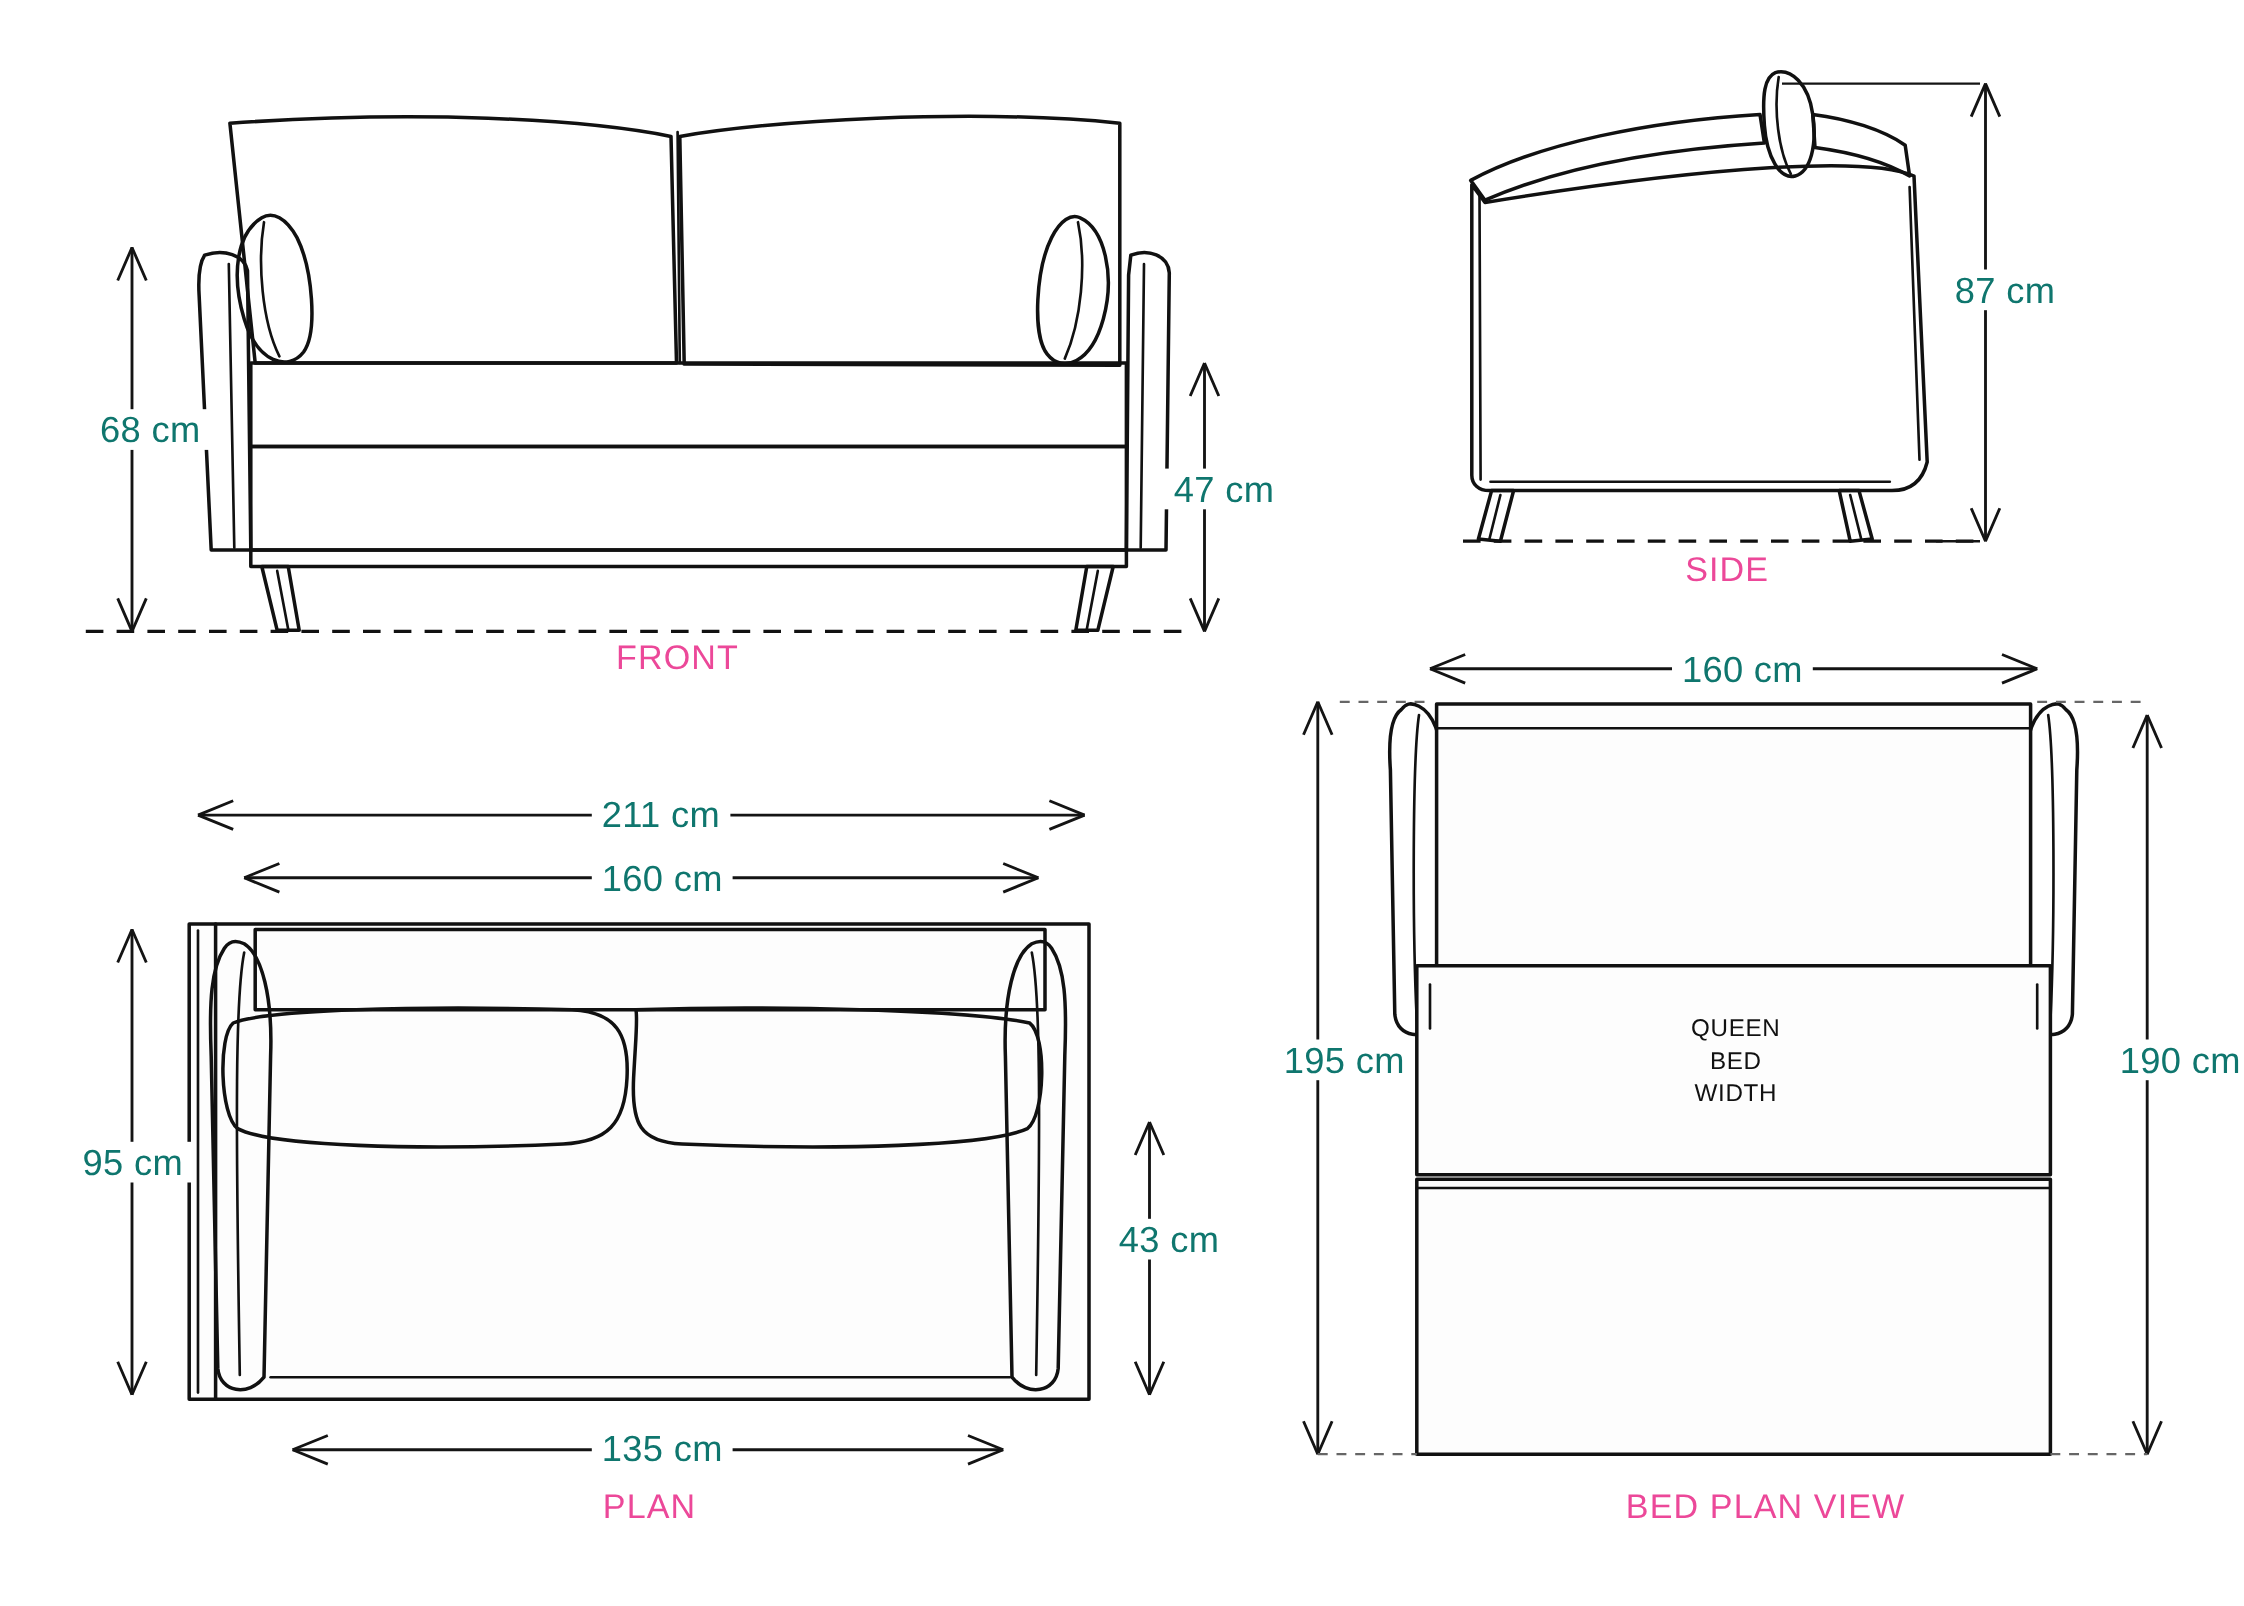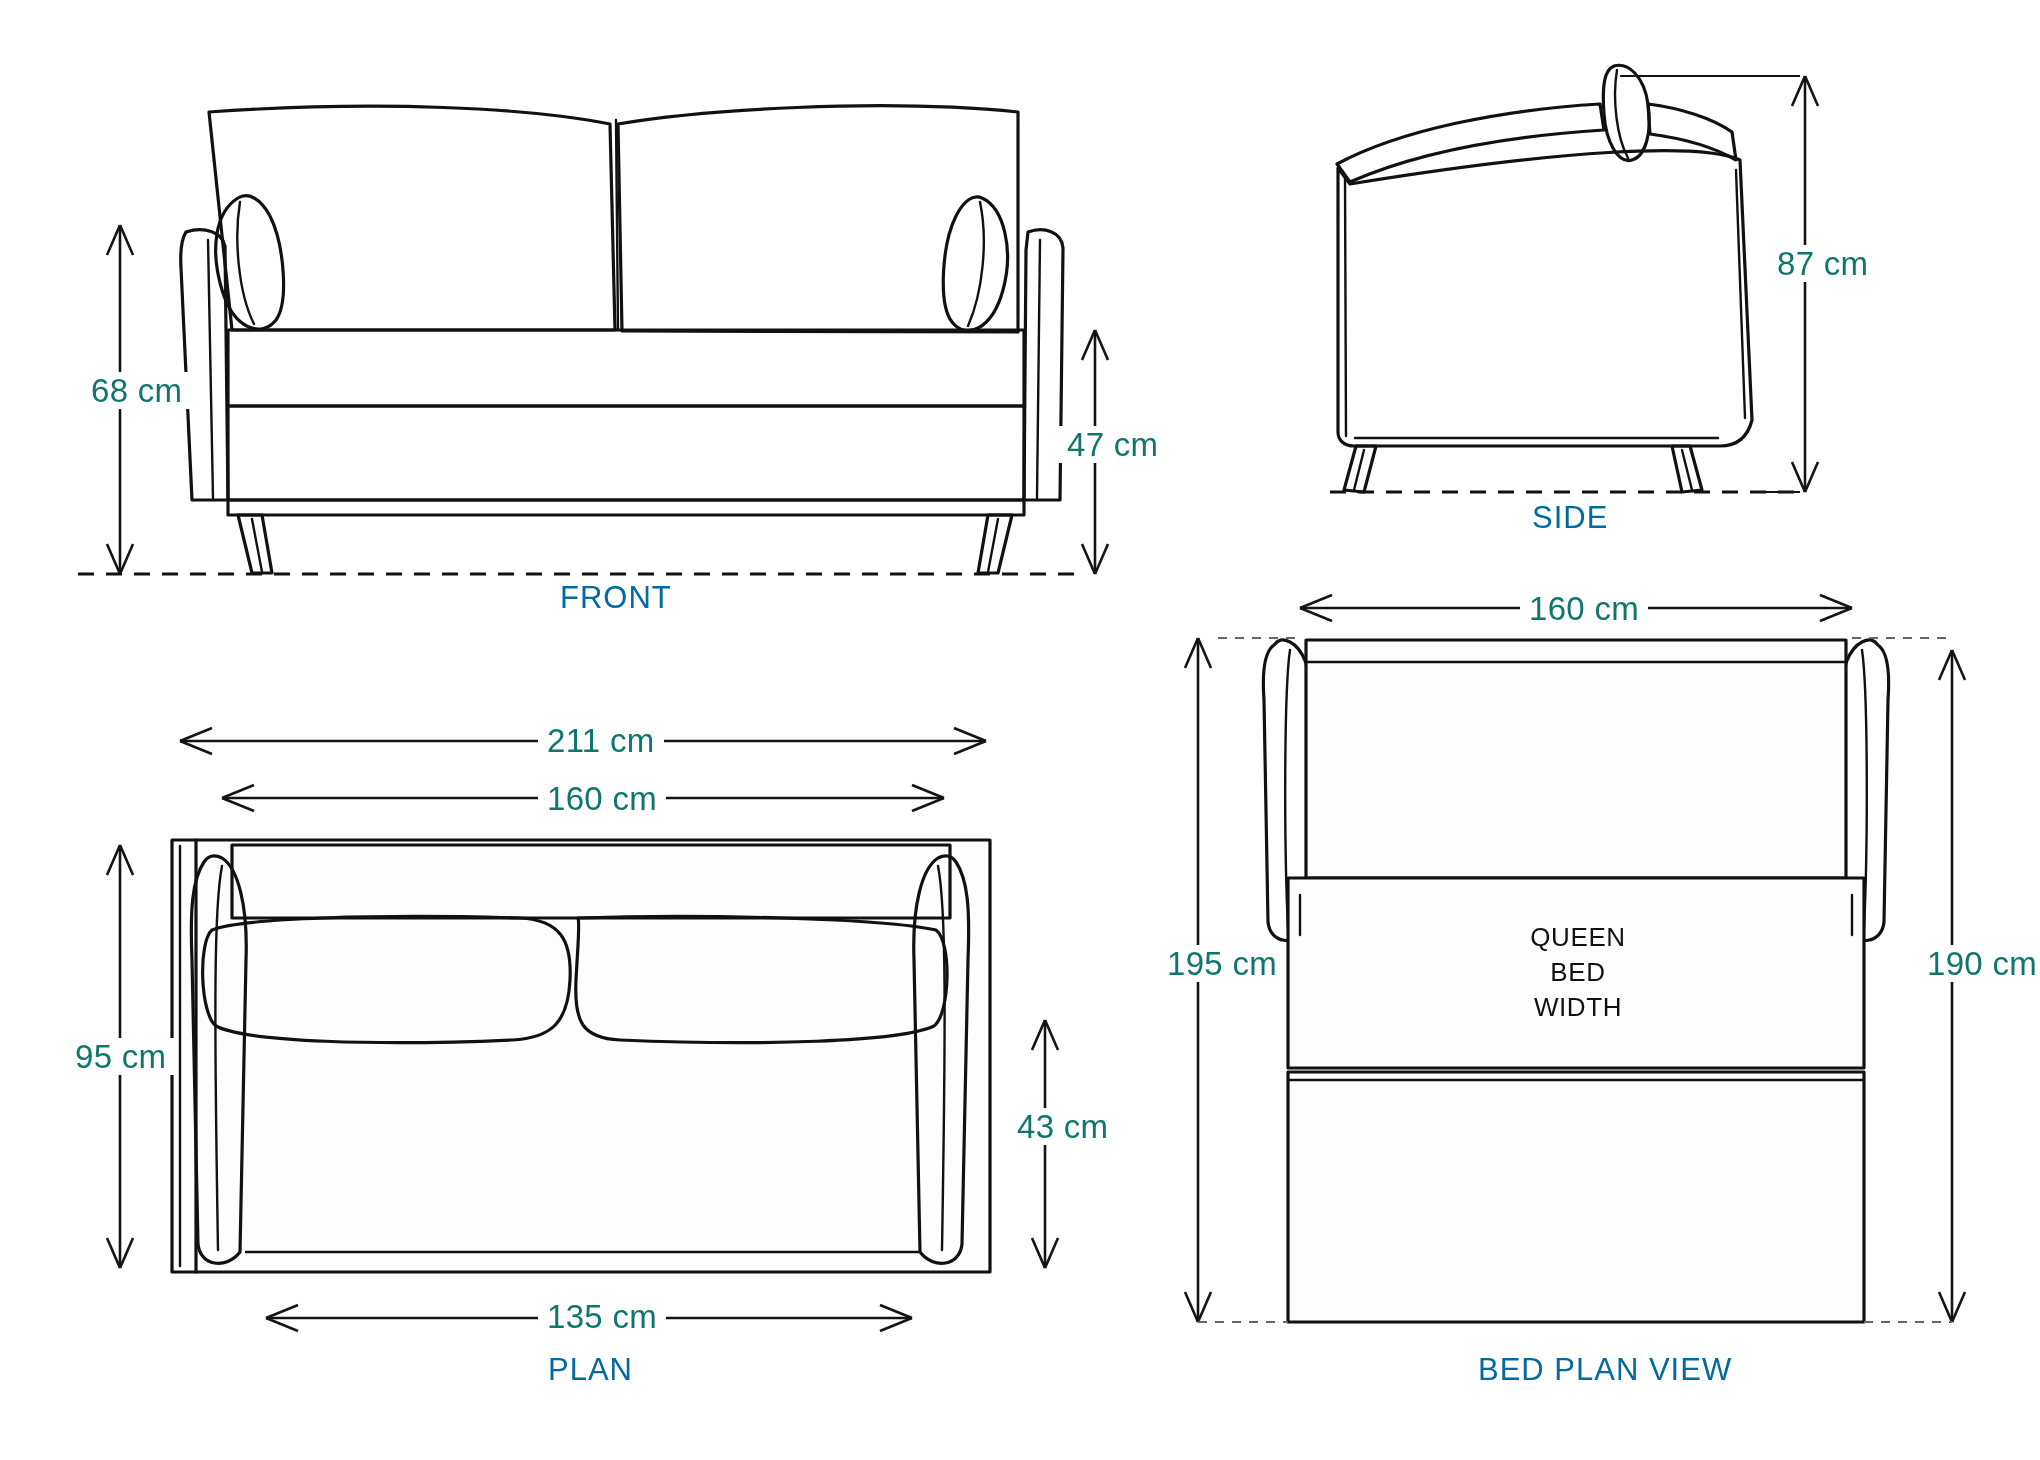--- a/index.html
+++ b/index.html
@@ -75,28 +75,28 @@
     font-family: "Liberation Sans", sans-serif;
     font-size: 33px;
     color: #0f766e;
     white-space: nowrap;
     letter-spacing: 0.3px;
   }
   .lbl-view {
     position: absolute;
     font-family: "Liberation Sans", sans-serif;
     font-size: 31px;
-    color: #0369a1;
+    color: #ec4899;
     white-space: nowrap;
     letter-spacing: 1px;
   }
   .lbl-note {
     position: absolute;
     font-family: "Liberation Sans", sans-serif;
-    font-size: 26px;
+    font-size: 22px;
     color: #111111;
     white-space: nowrap;
     text-align: center;
     line-height: 1.35;
     letter-spacing: 0.6px;
   }
   .masklbl {
     background: #ffffff;
     padding: 0 9px;
   }

